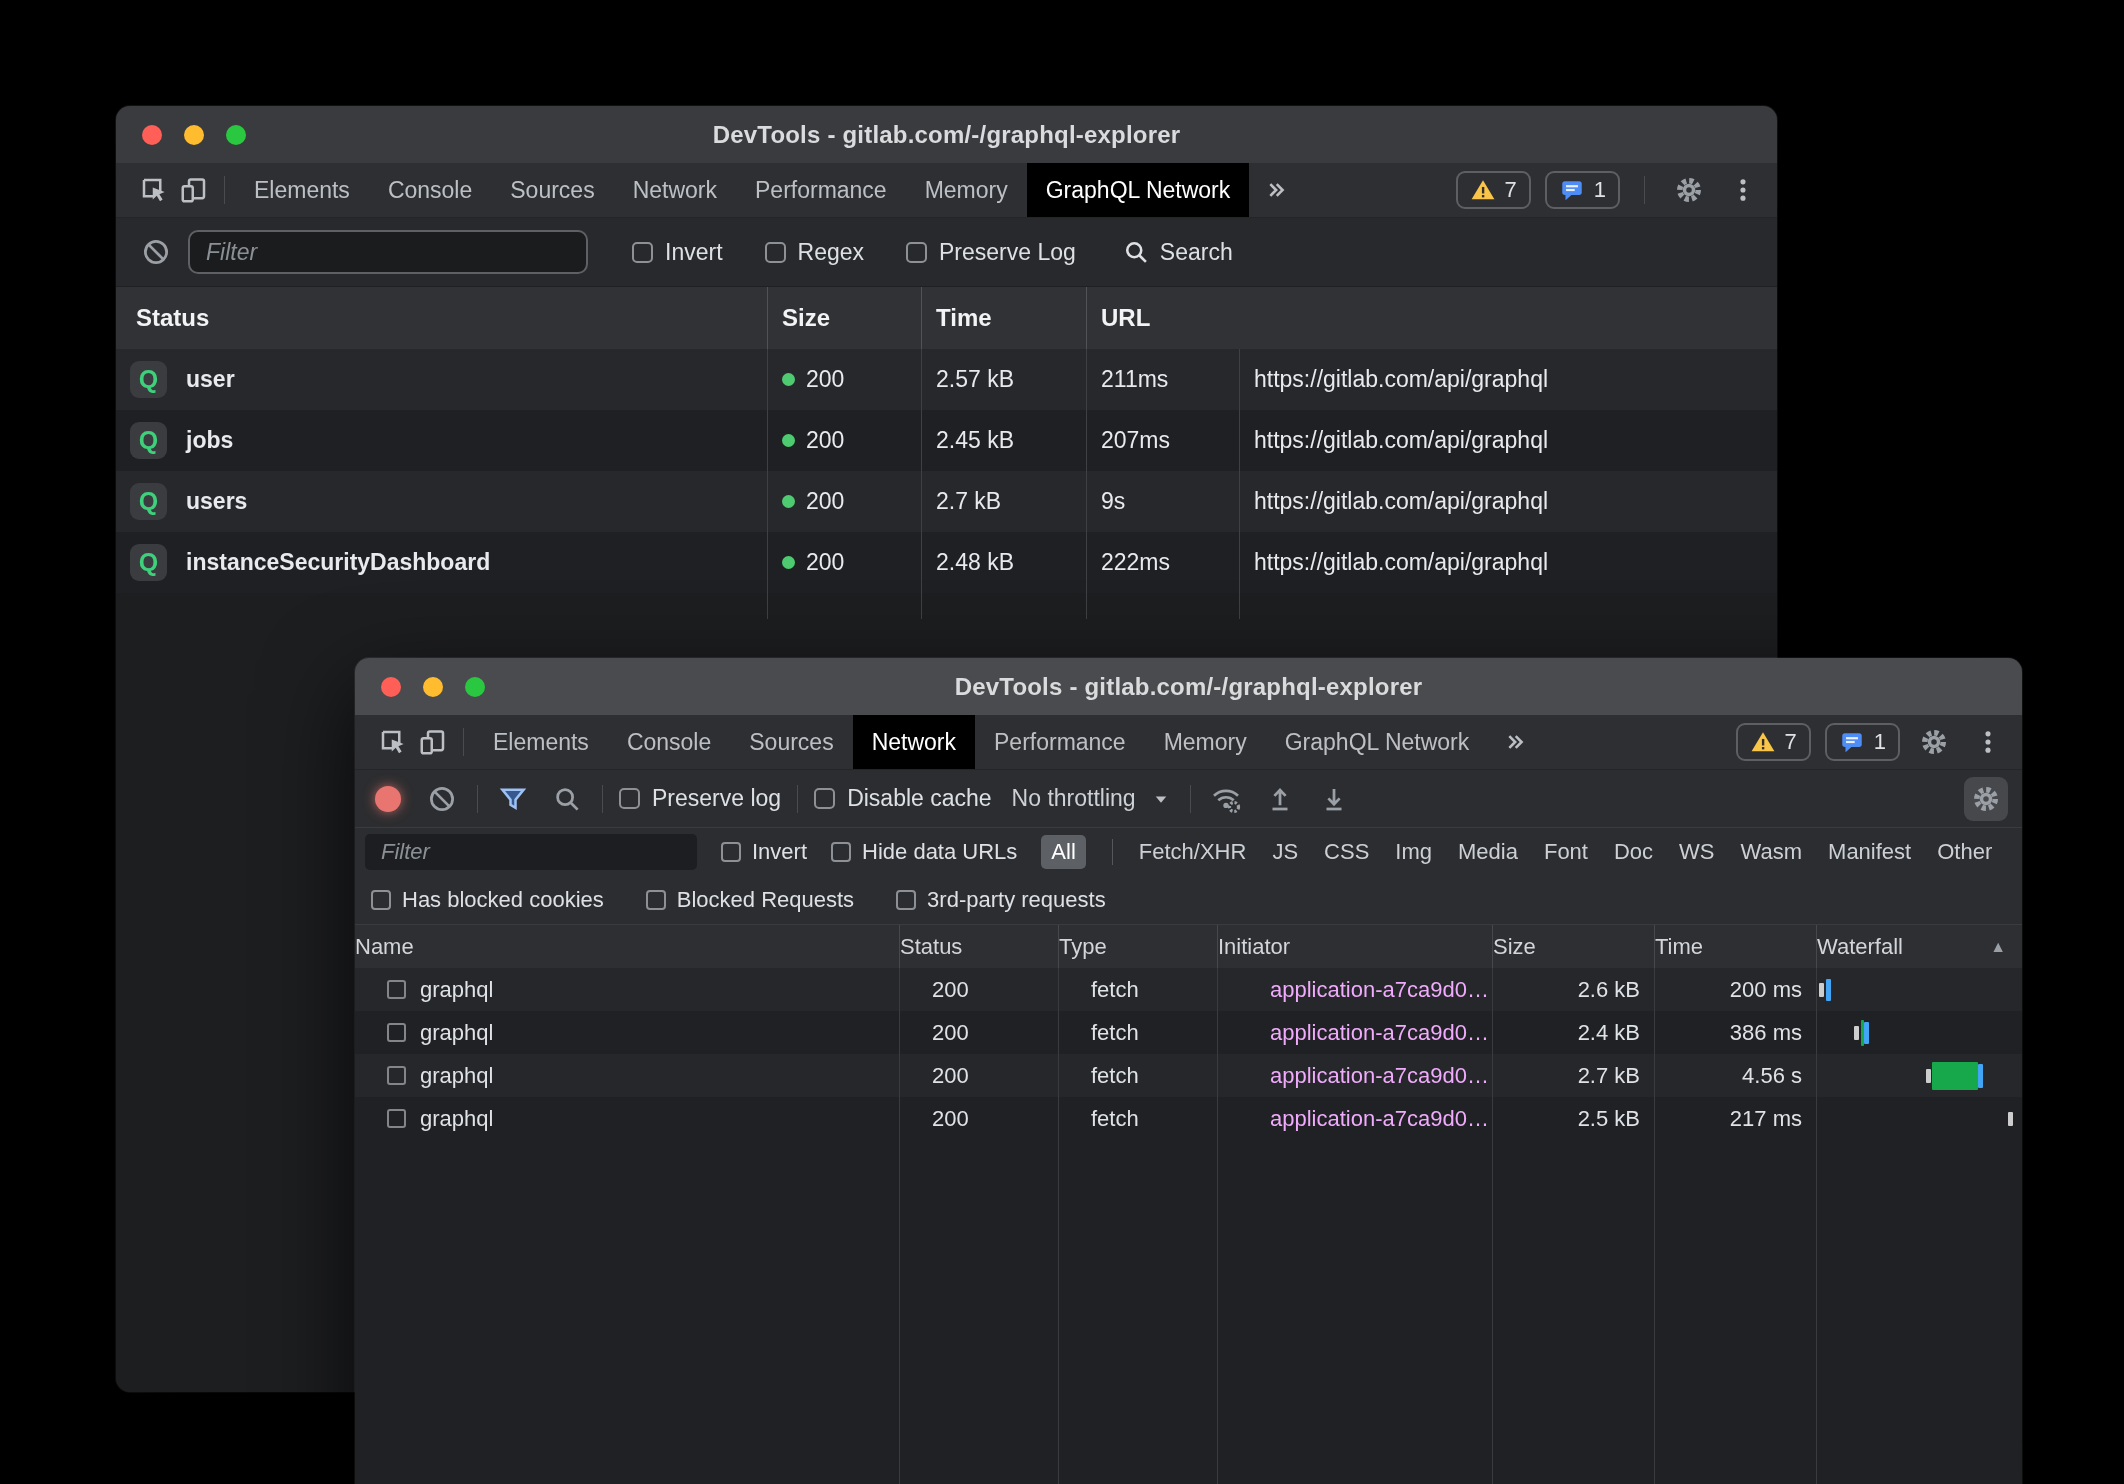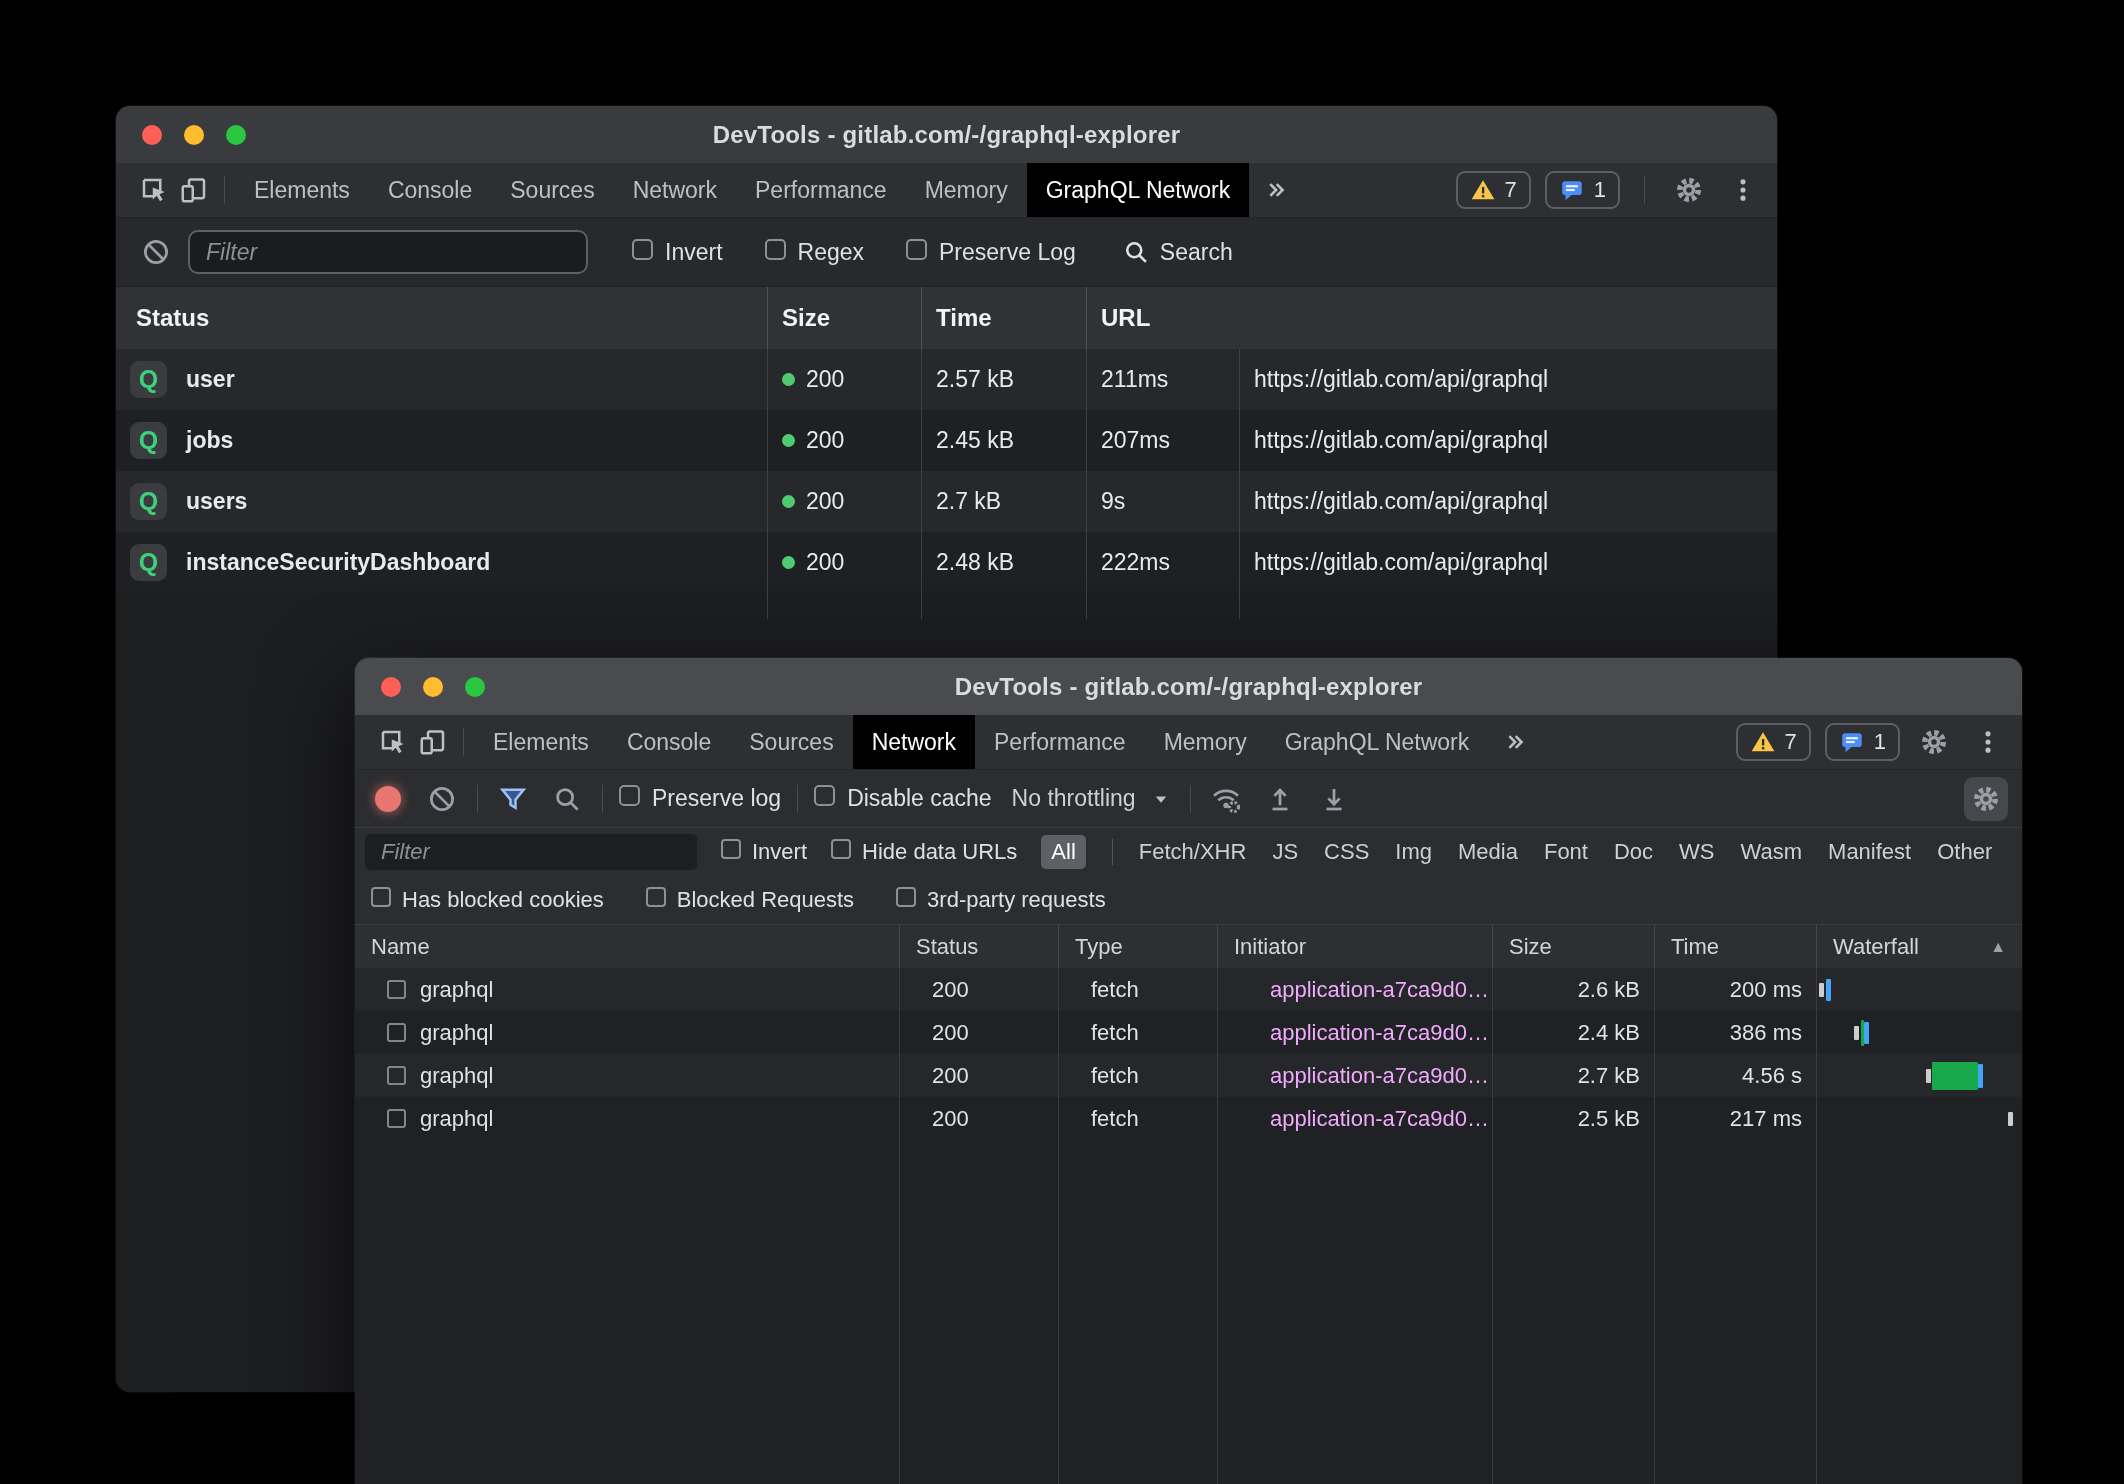--- a/index.html
+++ b/index.html
@@ -36,21 +36,21 @@
   .count-badge { display:flex; align-items:center; gap:9px; border:2px solid #5d5f63; border-radius:9px; padding:4px 12px; color:#dfe2e6; font-size:22px; }
 
   
   .toolbar { display:flex; align-items:center; background:#2c2d30; }
   #back-window .filter-toolbar { height:68px; flex:0 0 68px; background:#28292c; padding:0 20px; gap:0; }
   .filter-input {
     background:#1b1c1e; border:2px solid #5e6063; border-radius:10px; height:44px; width:400px;
     color:#e8eaed; font-size:23px; padding:0 16px; outline:none; font-family:"Liberation Sans",sans-serif;font-style:italic;
   }
   .filter-input::placeholder { color:#8b9095; }
-  .chk-group { display:flex; gap:12px; color:#dde0e4; font-size:23px; white-space:nowrap; cursor:default; }
+  .chk-group { display:flex; align-items:center; gap:12px; color:#dde0e4; font-size:23px; white-space:nowrap; cursor:default; }
   .chk { width:21px; height:21px; border:2.5px solid #8d9196; border-radius:5px; background:transparent; flex:0 0 21px; }
   .search-group { display:flex; align-items:center; gap:10px; color:#dde0e4; font-size:23px; }
 
   
   .g-grid { display:grid; grid-template-columns:651px 154px 165px 153px 1fr; }
   .g-header { height:63px; background:#313236; font-weight:bold; font-size:24px; color:#f1f3f4; border-top:1px solid #1f2022; }
   .g-header > div { display:flex; align-items:center; padding-left:20px; }
   .g-header > div + div { border-left:1px solid #515256; padding-left:14px; }
   .g-row { height:61px; font-size:23px; color:#e8eaed; }
   .g-row.odd  { background:#27282b; }
@@ -77,21 +77,21 @@
   .filter-row .chk, .options-row .chk { width:20px; height:20px; flex-basis:20px; border-width:2px; border-radius:4px; }
   .type-filters { display:flex; align-items:center; gap:26px; color:#ccd0d5; font-size:22px; white-space:nowrap; }
   .type-pill { background:#5d6065; color:#fff; border-radius:5px; padding:4px 10px; }
   .type-filters .vsep { height:26px; background:#55575a; }
 
   .options-row { height:49px; flex:0 0 49px; padding:0 16px; gap:42px; border-bottom:1px solid #3a3b3e; }
 
   
   .n-grid { display:grid; grid-template-columns:544px 159px 159px 275px 162px 162px 1fr; }
   .n-header { height:43px; flex:0 0 43px; background:#2e2f32; font-size:22px; color:#d2d5da; }
-  .n-header > div { display:flex; align-items:center; padding-left:16px; position:relative; }
+  .n-header > div { display:flex; align-items:center; position:relative; }
   .n-header > div + div { border-left:1px solid #47484a; }
   .sort-tri { position:absolute; right:16px; color:#9aa0a6; font-size:16px; }
   .n-row { height:43px; flex:0 0 43px; font-size:22px; color:#dfe2e6; }
   .n-row.odd  { background:#26272a; }
   .n-row.even { background:#202124; }
   .n-row > div { display:flex; align-items:center; padding-left:32px; overflow:hidden; white-space:nowrap; }
   .n-row > div + div { border-left:1px solid #3a3b3e; }
   .n-row .num { justify-content:flex-end; padding-right:14px; padding-left:0; }
   .initiator-link { color:#f0abfc; overflow:hidden; text-overflow:ellipsis;margin-left:20px; }
   .row-chk { width:19px; height:19px; border:2px solid #82868b; border-radius:3px; margin-right:14px; flex:0 0 19px; }

